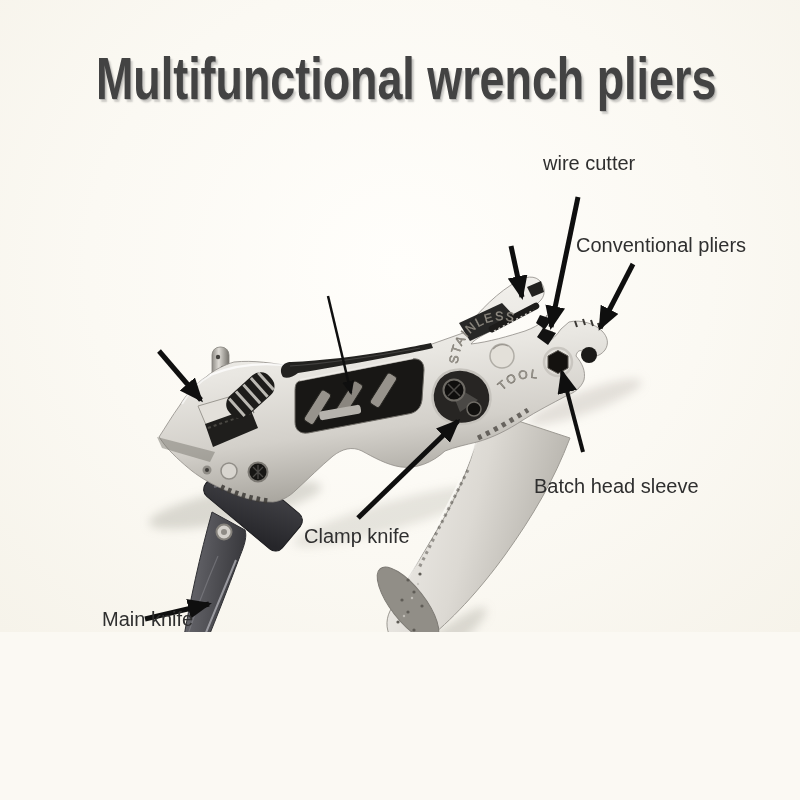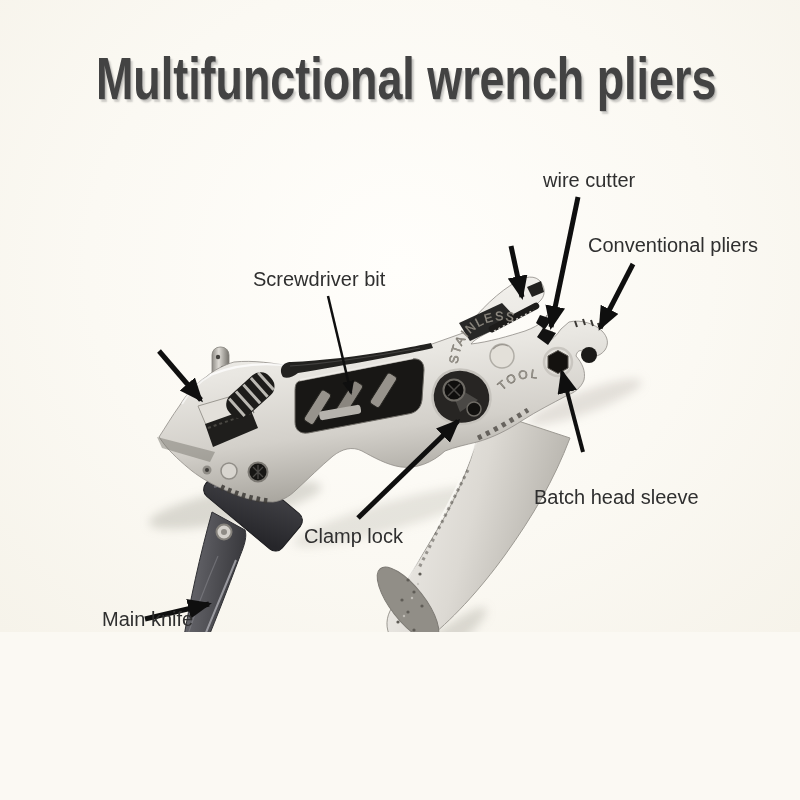--- a/index.html
+++ b/index.html
@@ -223,19 +223,18 @@
       <line x1="511" y1="246" x2="522" y2="297" stroke-width="5" marker-end="url(#ahBig)"></line>
       <line x1="633" y1="264" x2="600" y2="328" stroke-width="5" marker-end="url(#ahBig)"></line>
       <line x1="328" y1="296" x2="351" y2="393" stroke-width="2.5" marker-end="url(#ahSmall)"></line>
       <line x1="159" y1="351" x2="201" y2="400" stroke-width="5" marker-end="url(#ahBig)"></line>
       <line x1="583" y1="452" x2="562" y2="372" stroke-width="4" marker-end="url(#ahBig)"></line>
       <line x1="358" y1="518" x2="458" y2="421" stroke-width="5" marker-end="url(#ahBig)"></line>
       <line x1="145" y1="619" x2="209" y2="604" stroke-width="5" marker-end="url(#ahBig)"></line>
     </g>
   </svg>
 
-  <div class="callout" style="left:543px;top:169px;">wire cutter</div>
-  <div class="callout" style="left:588px;top:234px;">Conventional pliers</div>
-  <div class="callout" style="left:253px;top:268px;">Screwdriver bit</div>
-  <div class="callout" style="left:534px;top:475px;margin-top:11px;">Batch head sleeve</div>
-  <div class="callout" style="left:304px;top:525px;">Clamp lock</div>
+  <div class="callout" style="left:543px;top:152px;">wire cutter</div>
+  <div class="callout" style="left:576px;top:234px;">Conventional pliers</div>
+  <div class="callout" style="left:534px;top:475px;">Batch head sleeve</div>
+  <div class="callout" style="left:304px;top:525px;">Clamp knife</div>
   <div class="callout" style="left:62px;top:608px;margin-left:40px;">Main knife</div>
 </div>
 
 </body></html>

